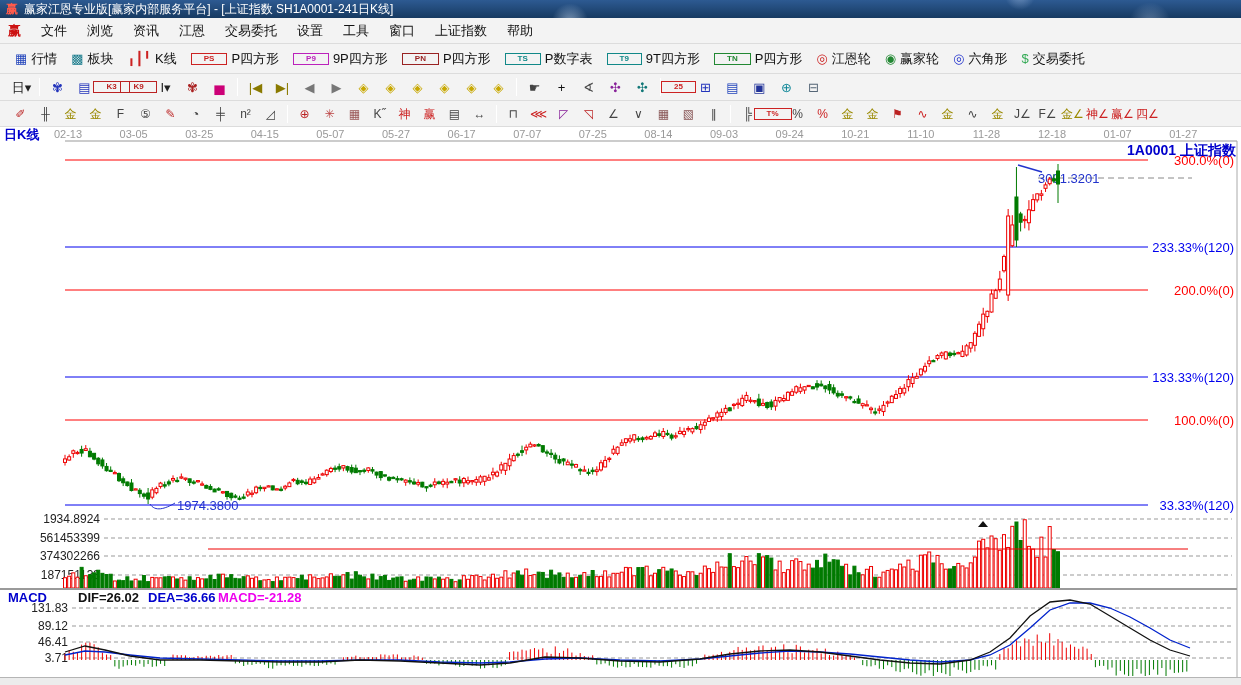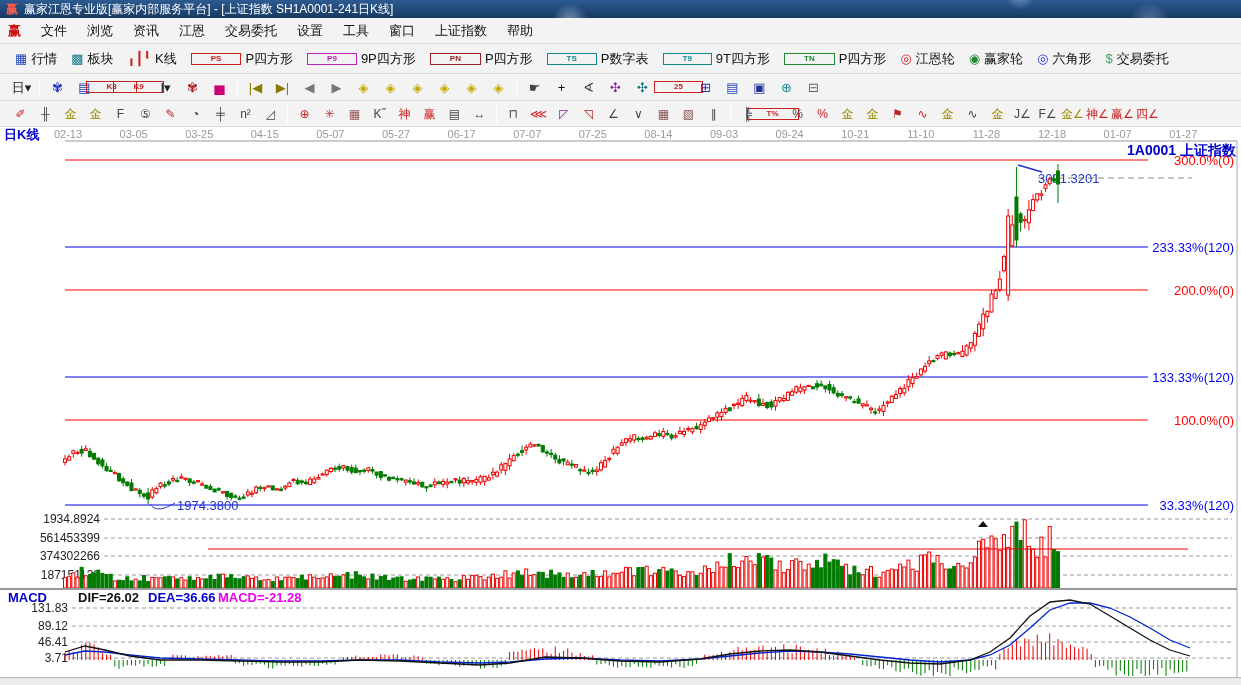--- a/index.html
+++ b/index.html
@@ -22,21 +22,21 @@
 
   .toolbar{background:#f3f3f3;display:flex;align-items:center;border-bottom:1px solid #dcdcdc;padding-left:8px;}
   .tb1{height:30px;}
   .tb2{height:27px;}
   .tb3{height:26px;}
   .tbtn{display:flex;align-items:center;justify-content:center;gap:4px;cursor:default;color:#111;}
   .tb1 .tbtn{padding:2px 7px;font-size:13px;height:24px;}
   .tb2 .tbtn{width:27px;height:22px;font-size:13px;}
   .tb3 .tbtn{width:25px;height:20px;font-size:12px;}
   .g{display:inline-block;line-height:1;}
-  .g.box{border:1px solid currentColor;font-size:8px;font-weight:bold;padding:1px 19px;line-height:8px;}
+  .g.box{border:1px solid currentColor;font-size:8px;font-weight:bold;padding:1px 12px;line-height:8px;}
   .tb-sep{width:1px;height:18px;background:#c8c8c8;border-right:1px solid #fff;margin:0 4px;}
 
   .chartwrap{height:550px;background:#fff;position:relative;}
   svg text{font-family:"Liberation Sans","DejaVu Sans",sans-serif;}
   .axis-date{font-size:11px;fill:#999;}
   .gann-label{font-size:13px;}
   .side-label{font-size:12px;fill:#222;}
   .macd-head{font-size:13px;font-weight:bold;}
   .blue-note{font-size:13px;fill:#2233cc;}
 

